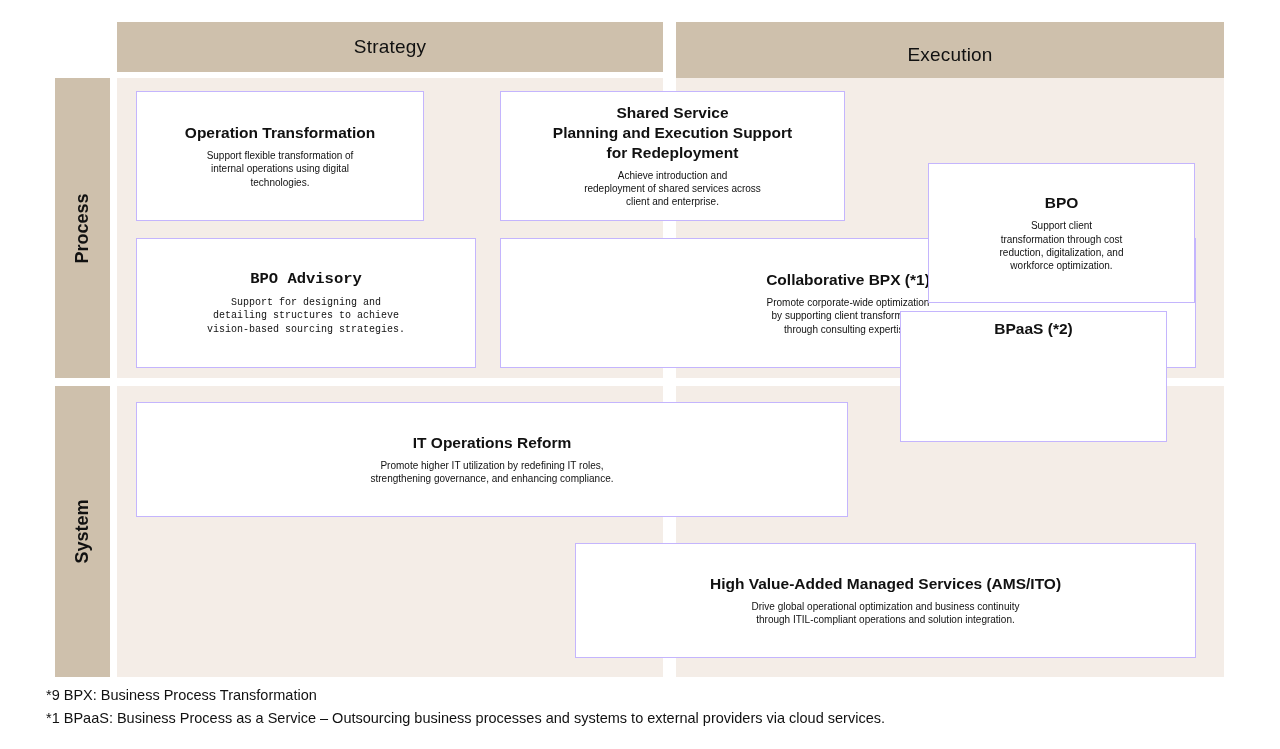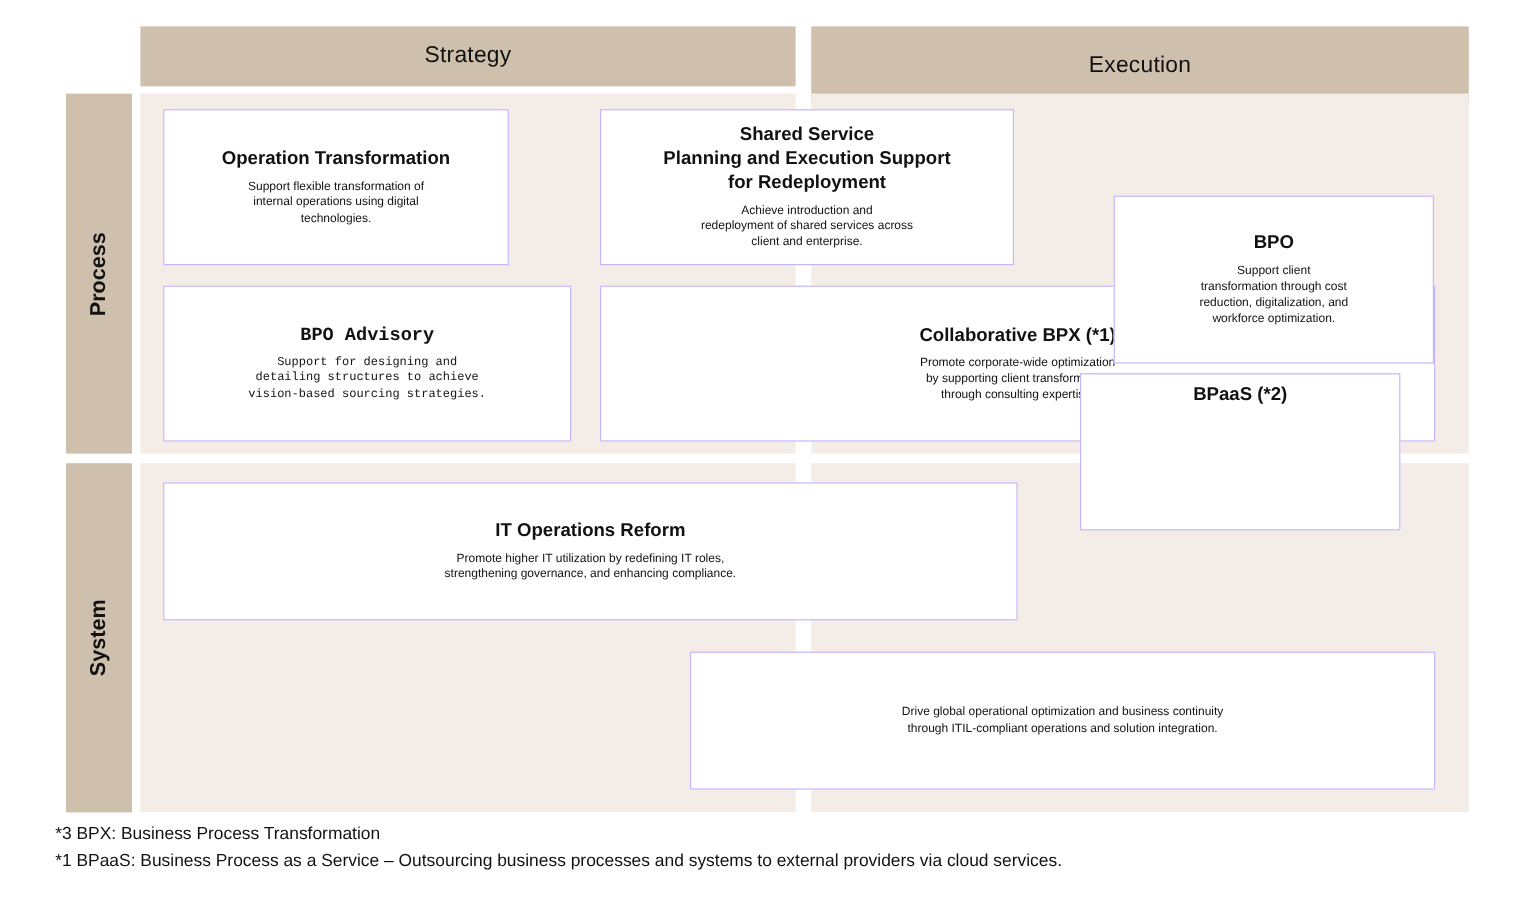--- a/index.html
+++ b/index.html
@@ -177,20 +177,21 @@
   <p class="card-title">BPaaS (*2)</p>
 </div>
 
 <div class="card" id="card-it-operations-reform">
   <p class="card-title">IT Operations Reform</p>
   <p class="card-desc">Promote higher IT utilization by redefining IT roles,
 strengthening governance, and enhancing compliance.</p>
 </div>
 
 <div class="card" id="card-high-value-ams">
+  <p class="card-title">High Value-Added Managed Services (AMS/ITO)</p>
   <p class="card-desc">Drive global operational optimization and business continuity
 through ITIL-compliant operations and solution integration.</p>
 </div>
 
 <div id="footnotes">
-  <div class="footnote">*3 BPX: Business Process Transformation</div>
+  <div class="footnote">*9 BPX: Business Process Transformation</div>
   <div class="footnote">*1 BPaaS: Business Process as a Service – Outsourcing business processes and systems to external providers via cloud services.</div>
 </div>
 
 </body></html>

